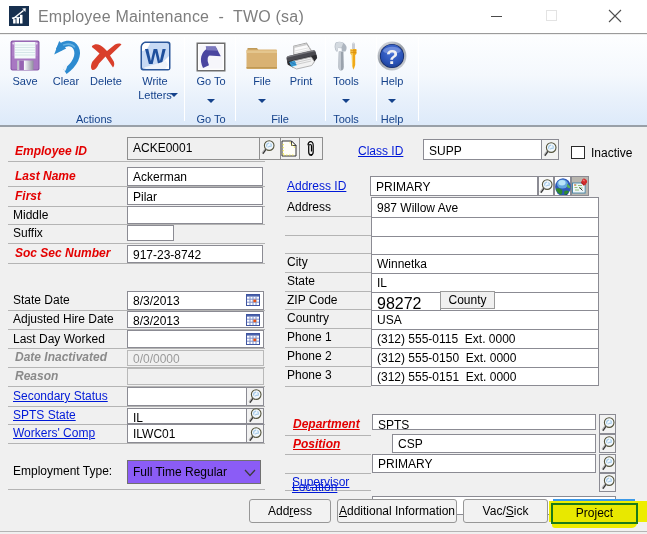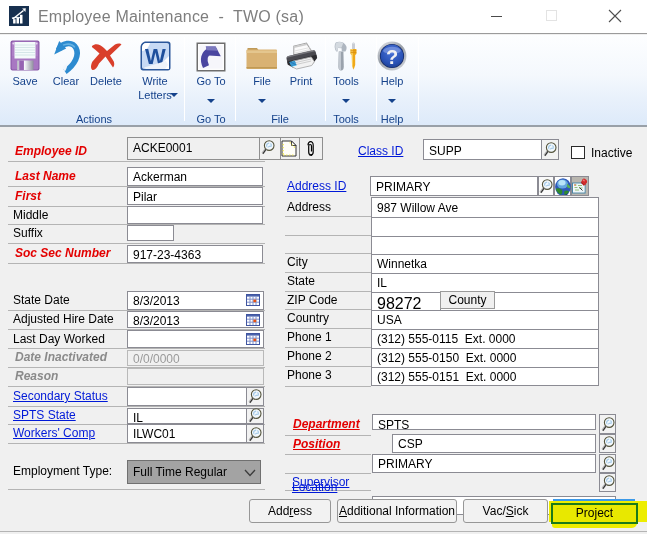--- a/index.html
+++ b/index.html
@@ -259,21 +259,21 @@
   <div class="ab fld" style="left:127px;top:187px;width:136px;height:18px">
       <span>Pilar</span>
     </div>
   <div class="ab fld" style="left:127px;top:206px;width:136px;height:18px">
       <span></span>
     </div>
   <div class="ab fld" style="left:127px;top:225px;width:47px;height:16px">
       <span></span>
     </div>
   <div class="ab fld" style="left:127px;top:245px;width:136px;height:18px">
-      <span>917-23-4363</span>
+      <span>917-23-8742</span>
     </div>
   
   <div class="ab blklbl" style="left:13px;top:293px">State Date</div>
   <div class="ab blklbl" style="left:13px;top:312px">Adjusted Hire Date</div>
   <div class="ab blklbl" style="left:13px;top:332px">Last Day Worked</div>
   <div class="ab grylbl" style="left:15px;top:350px">Date Inactivated</div>
   <div class="ab grylbl" style="left:15px;top:369px">Reason</div>
   <div class="ab lnk" style="left:13px;top:389px">Secondary Status</div>
   <div class="ab lnk" style="left:13px;top:408px">SPTS State</div>
   <div class="ab lnk" style="left:13px;top:426px">Workers' Comp</div>
@@ -315,21 +315,21 @@
       <use href="#cal"></use>
     </svg>
   <svg class="ab" style="left:246px;top:314px" width="14" height="12">
       <use href="#cal"></use>
     </svg>
   <svg class="ab" style="left:246px;top:333px" width="14" height="12">
       <use href="#cal"></use>
     </svg>
   
   <div class="ab blklbl" style="left:13px;top:464px">Employment Type:</div>
-  <div class="ab" style="left:127px;top:460px;width:134px;height:24px;border:1px solid #707070;background:#a3a3a3">
+  <div class="ab" style="left:127px;top:460px;width:134px;height:24px;border:1px solid #707070;background:#8b5cf6">
     <div class="ab" style="left:5px;top:4px;font-size:12px">Full Time Regular</div>
     <svg class="ab" style="left:116px;top:8px" width="12" height="8">
         <path d="M1 1 L6 6.5 L11 1" stroke="#3c3c3c" stroke-width="1.3" fill="none"></path>
       </svg>
   </div>
   
   <div class="ab lnk" style="left:358px;top:144px">Class ID</div>
   <div class="ab fld" style="left:423px;top:139px;width:119px;height:21px">
       <span style="top:4px">SUPP</span>
     </div>

